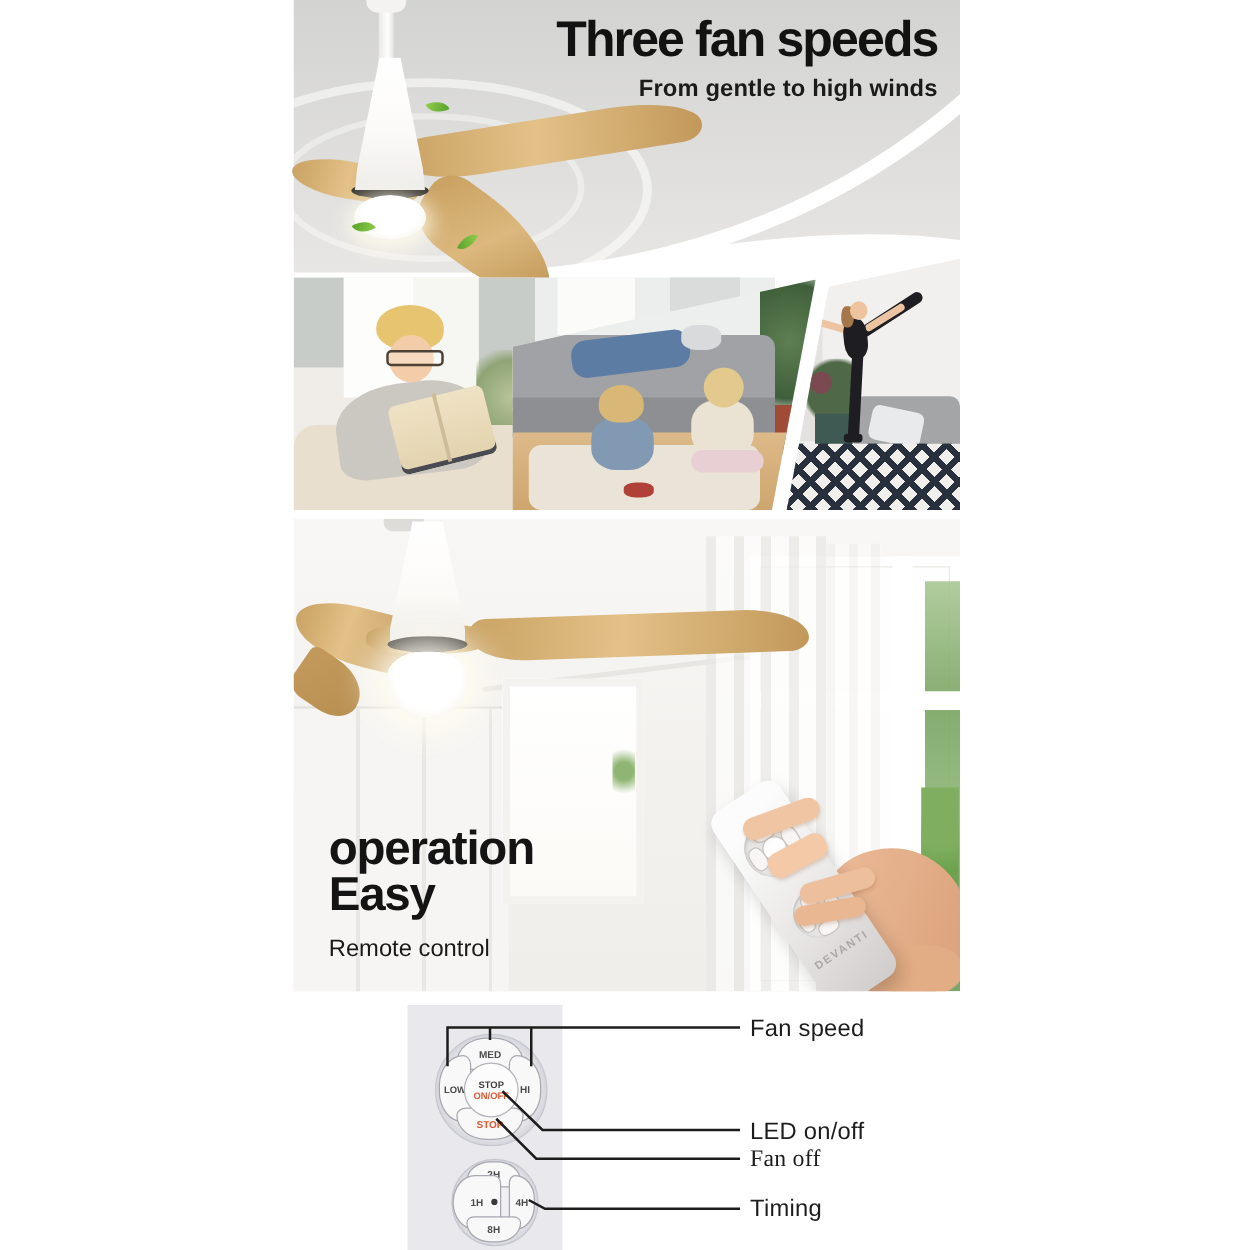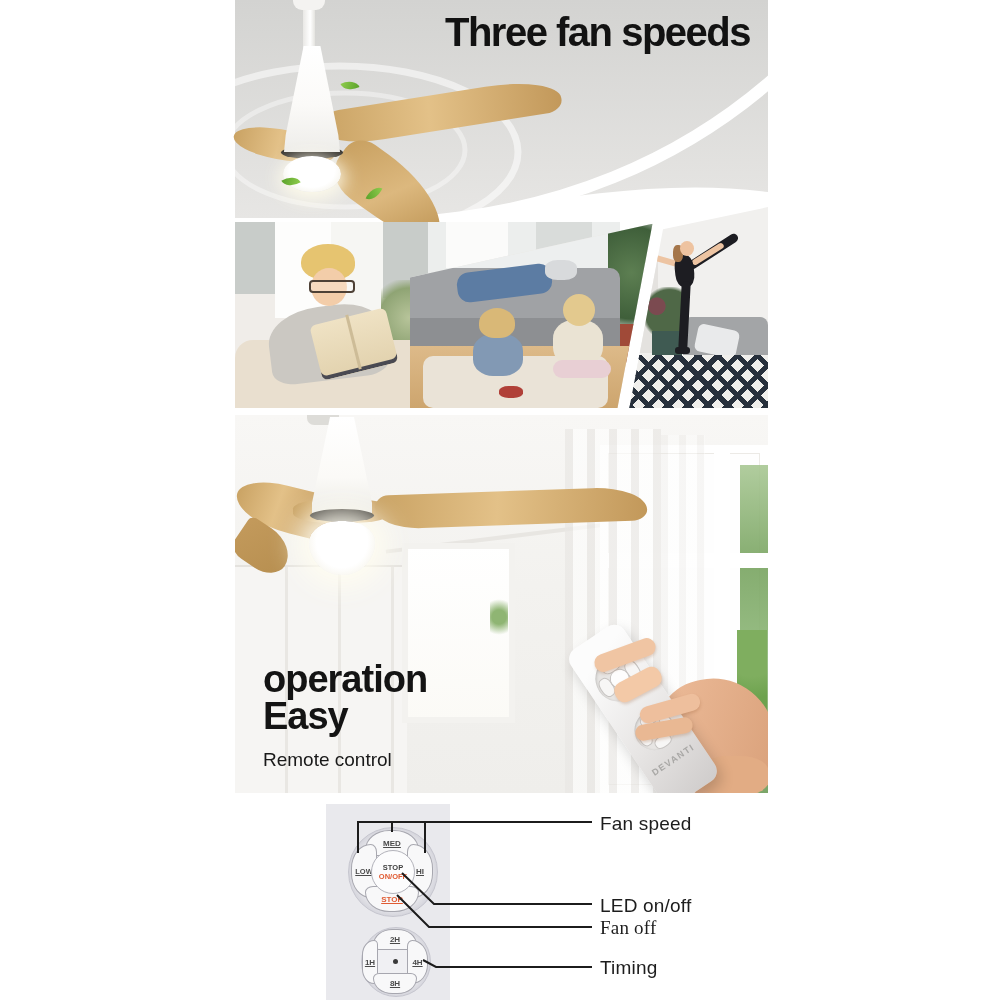--- a/index.html
+++ b/index.html
@@ -141,32 +141,32 @@
   .hu-thumb{left:48px;top:44px;width:50px;height:21px;transform:rotate(-28deg);background:#f3c9a7;}
   .hu-f2{left:74px;top:70px;width:62px;height:17px;transform:rotate(-16deg);background:#eebf9d;}
   .hu-f3{left:70px;top:91px;width:58px;height:16px;transform:rotate(-10deg);background:#e9b893;}
 
   
   .dg-panel{left:326px;top:804px;width:124px;height:196px;background:#e9e9ed;}
   .dg-ring{border-radius:50%;background:radial-gradient(circle,#f0f0f3 52%,#d7d7de 70%,#dddde3 100%);border:1px solid #c6c6cf;}
   .dg-c1{left:348px;top:827px;width:88px;height:88px;}
   .dg-c2{left:361px;top:927px;width:68px;height:68px;}
   .dg-btn{display:flex;align-items:center;justify-content:center;background:#f8f8f9;border:1px solid #a7a7af;
-          font-size:8px;font-weight:bold;color:#4a4a4a;text-align:center;box-sizing:border-box;text-decoration:underline;}
+          font-size:8px;font-weight:bold;color:#4a4a4a;text-align:center;box-sizing:border-box;}
   .dg-med{left:365px;top:830px;width:54px;height:26px;border-radius:27px 27px 9px 9px/22px 22px 7px 7px;}
   .dg-stop{left:365px;top:886px;width:54px;height:26px;border-radius:9px 9px 27px 27px/7px 7px 22px 22px;color:#e05b33;}
   .dg-low{left:351px;top:844px;width:26px;height:54px;border-radius:22px 7px 7px 22px/27px 9px 9px 27px;font-size:7.5px;}
   .dg-hi{left:407px;top:844px;width:26px;height:54px;border-radius:7px 22px 22px 7px/9px 27px 27px 9px;}
   .dg-light{left:371px;top:850px;width:42px;height:42px;border-radius:50%;background:#fcfcfd;border:1px solid #b3b3bb;
             display:flex;flex-direction:column;align-items:center;justify-content:center;font-size:7.5px;font-weight:bold;}
   .dg-light .lt1{color:#3f3f3f;}
   .dg-light .lt2{color:#e05b33;}
   .dg-2h{left:373px;top:929px;width:44px;height:21px;border-radius:22px 22px 7px 7px/18px 18px 6px 6px;}
   .dg-8h{left:373px;top:973px;width:44px;height:21px;border-radius:7px 7px 22px 22px/6px 6px 18px 18px;}
-  .dg-1h{left:362px;top:940px;width:16px;height:44px;border-radius:18px 6px 6px 18px/22px 7px 7px 22px;}
+  .dg-1h{left:362px;top:940px;width:39px;height:44px;border-radius:18px 6px 6px 18px/22px 7px 7px 22px;}
   .dg-4h{left:407px;top:940px;width:21px;height:44px;border-radius:6px 18px 18px 6px/7px 22px 22px 7px;}
   .dg-dot{left:393px;top:959px;width:5px;height:5px;border-radius:50%;background:#3a3a3a;}
   .callout-label{position:absolute;left:600px;font-size:19px;color:#1d1d1d;letter-spacing:.2px;}
 </style>
 </head>
 <body>
 
 <div class="canvas">
 
   <svg class="abs hero-svg" width="1000" height="240" viewBox="0 0 1000 240">
@@ -189,20 +189,21 @@
   <div class="abs fan-blade-b"></div>
   <div class="abs fan-ring"></div>
   <div class="abs fan-cone"></div>
   <div class="abs fan-light"></div>
   <div class="abs leaf leaf1"></div>
   <div class="abs leaf leaf2"></div>
   <div class="abs leaf leaf3"></div>
 
   <div class="abs hero-text">
     <div class="hero-title">Three fan speeds</div>
+    <div class="hero-sub">From gentle to high winds</div>
   </div>
 
   <div class="abs photo ph-woman">
     <div class="abs pw-panel1"></div>
     <div class="abs pw-panel2"></div>
     <div class="abs pw-win1"></div>
     <div class="abs pw-win2"></div>
     <div class="abs pw-plant"></div>
     <div class="abs pw-couch"></div>
     <div class="abs pw-body"></div>

